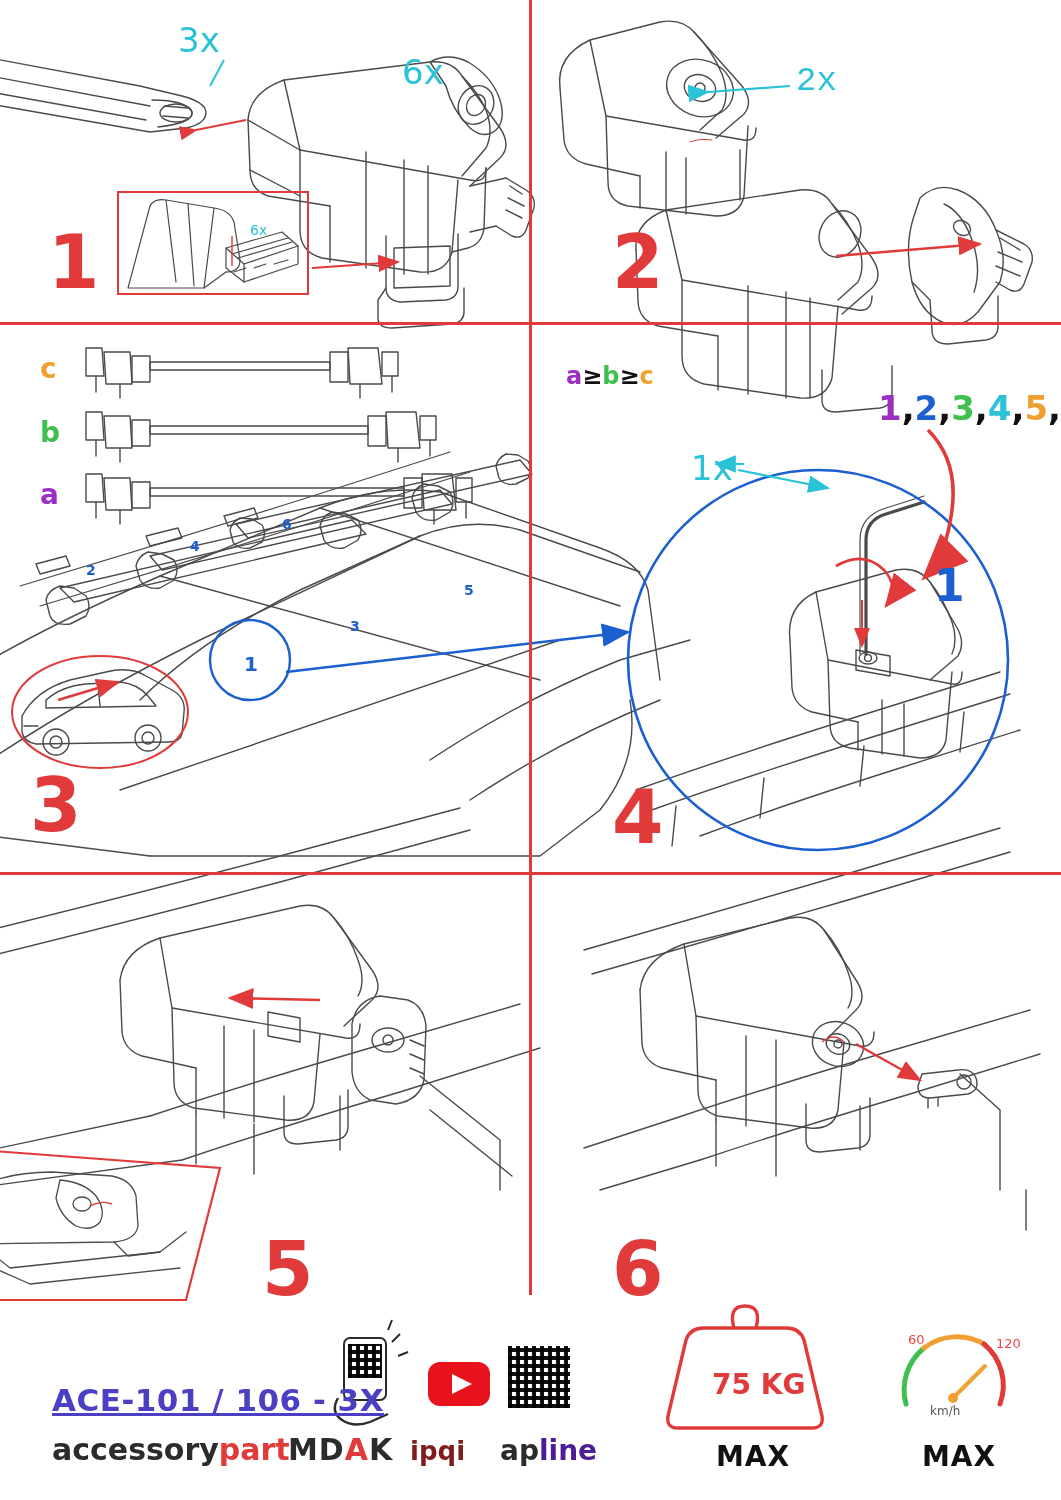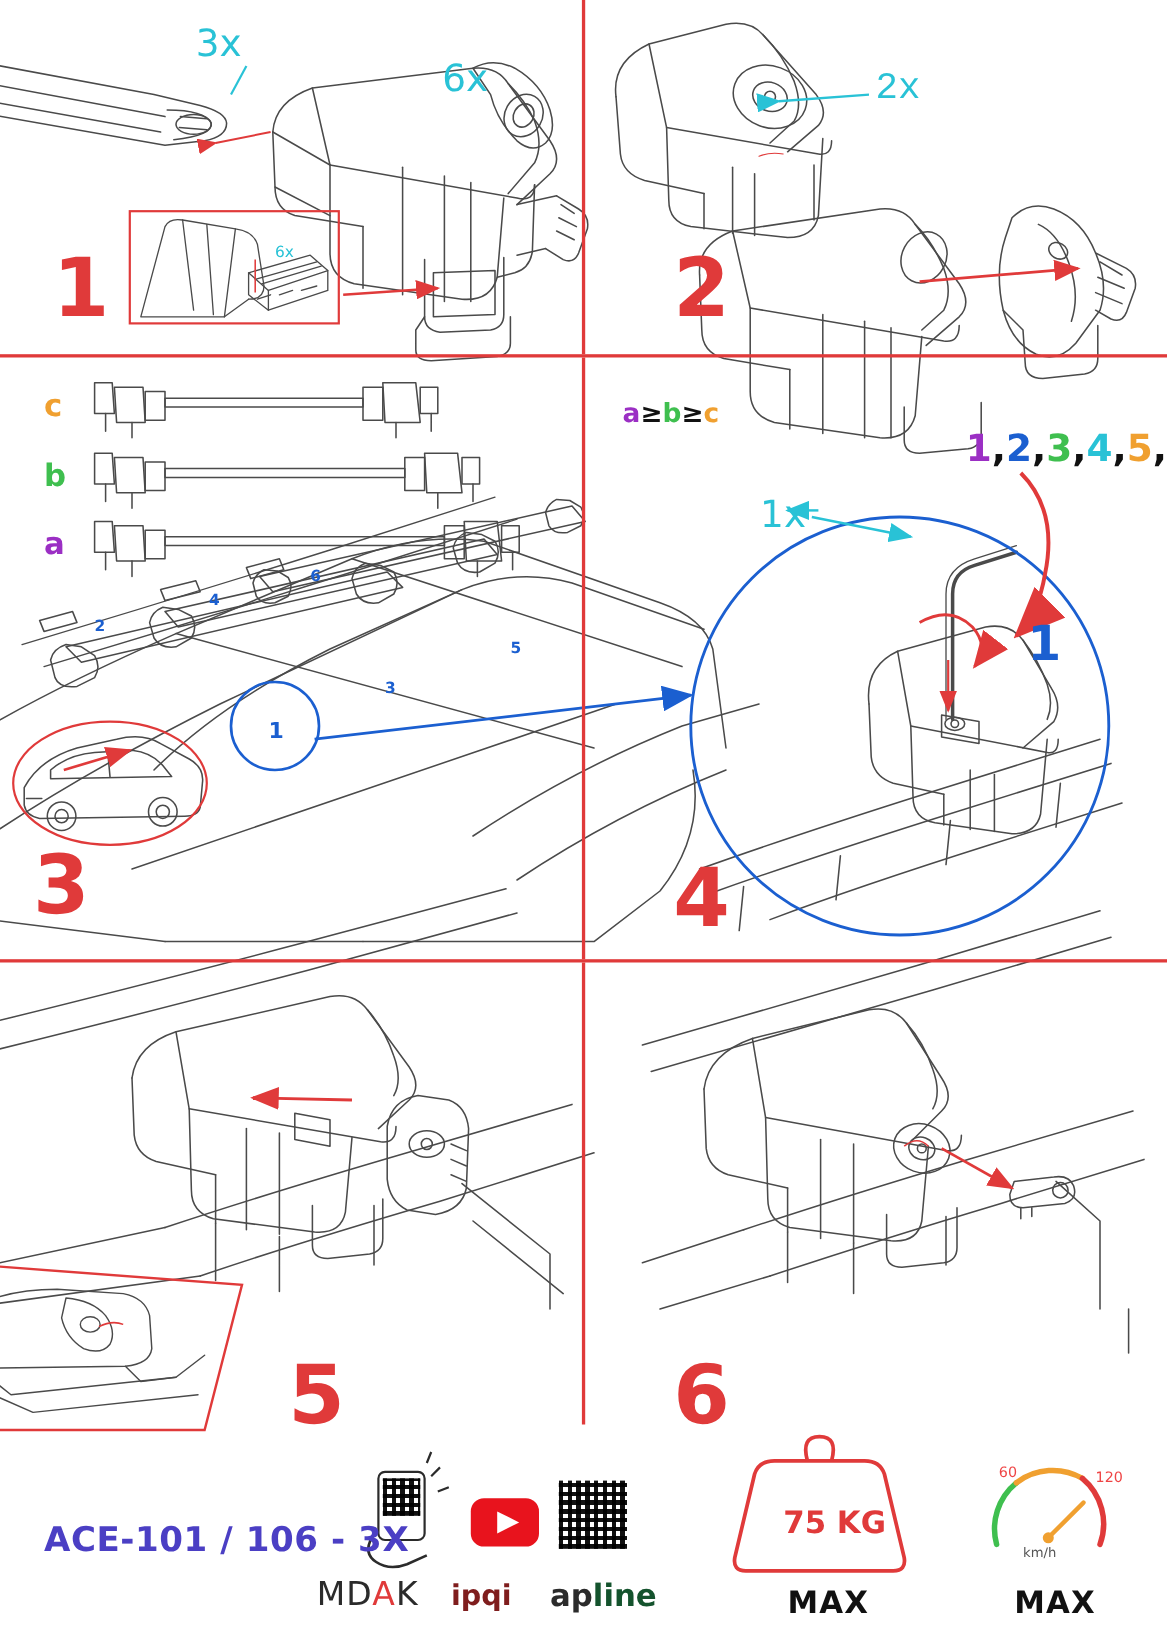--- a/index.html
+++ b/index.html
@@ -81,38 +81,38 @@
   .brand-accessory {
     position:absolute;
     font-size:30px;
     font-weight:bold;
     color:#2b2b2b;
   }
   .brand-accessory .hi { color:#e03a3a; }
   .brand-mdak {
     position:absolute;
     font-size:30px;
-    font-weight:normal;
+    font-weight:bold;
     color:#2b2b2b;
     letter-spacing:1px;
   }
   .brand-mdak .hi { color:#e03a3a; }
   .brand-ipqi {
     position:absolute;
     font-size:26px;
     font-weight:bold;
     color:#7f1d1d;
   }
   .brand-apline {
     position:absolute;
     font-size:28px;
     font-weight:bold;
     color:#2b2b2b;
   }
-  .brand-apline .hi { color:#14532d; }
+  .brand-apline .hi { color:#4c1d95; }
 
   .max-label {
     position:absolute;
     font-size:28px;
     font-weight:bold;
     color:#111;
     letter-spacing:1px;
   }
   .weight-text {
     position:absolute;
@@ -493,22 +493,25 @@
 
   <div class="blue-one" style="left:934px; top:560px;">1</div>
 
   <div class="num-label" style="left:244px; top:652px; font-size:20px;">1</div>
   <div class="num-label" style="left:86px; top:562px;">2</div>
   <div class="num-label" style="left:350px; top:618px;">3</div>
   <div class="num-label" style="left:190px; top:538px;">4</div>
   <div class="num-label" style="left:464px; top:582px;">5</div>
   <div class="num-label" style="left:282px; top:516px;">6</div>
 
-  <div class="footer-model" style="left:40px; top:1382px;">ACE-101 / 106 - 3X</div>
-
+  <div class="footer-model" style="left:52px; top:1382px;text-decoration:underline;">ACE-101 / 106 - 3X</div>
+
+  <div class="brand-accessory" style="left:52px; top:1432px;">
+    <span>accessory</span><span class="hi">part</span>
+  </div>
 
   <div class="brand-mdak" style="left:288px; top:1432px;">
     <span>MD</span><span class="hi">A</span><span>K</span>
   </div>
 
   <div class="brand-ipqi" style="left:410px; top:1436px;">ipqi</div>
 
   <div class="brand-apline" style="left:500px; top:1434px;">
     <span>ap</span><span class="hi">line</span>
   </div>

